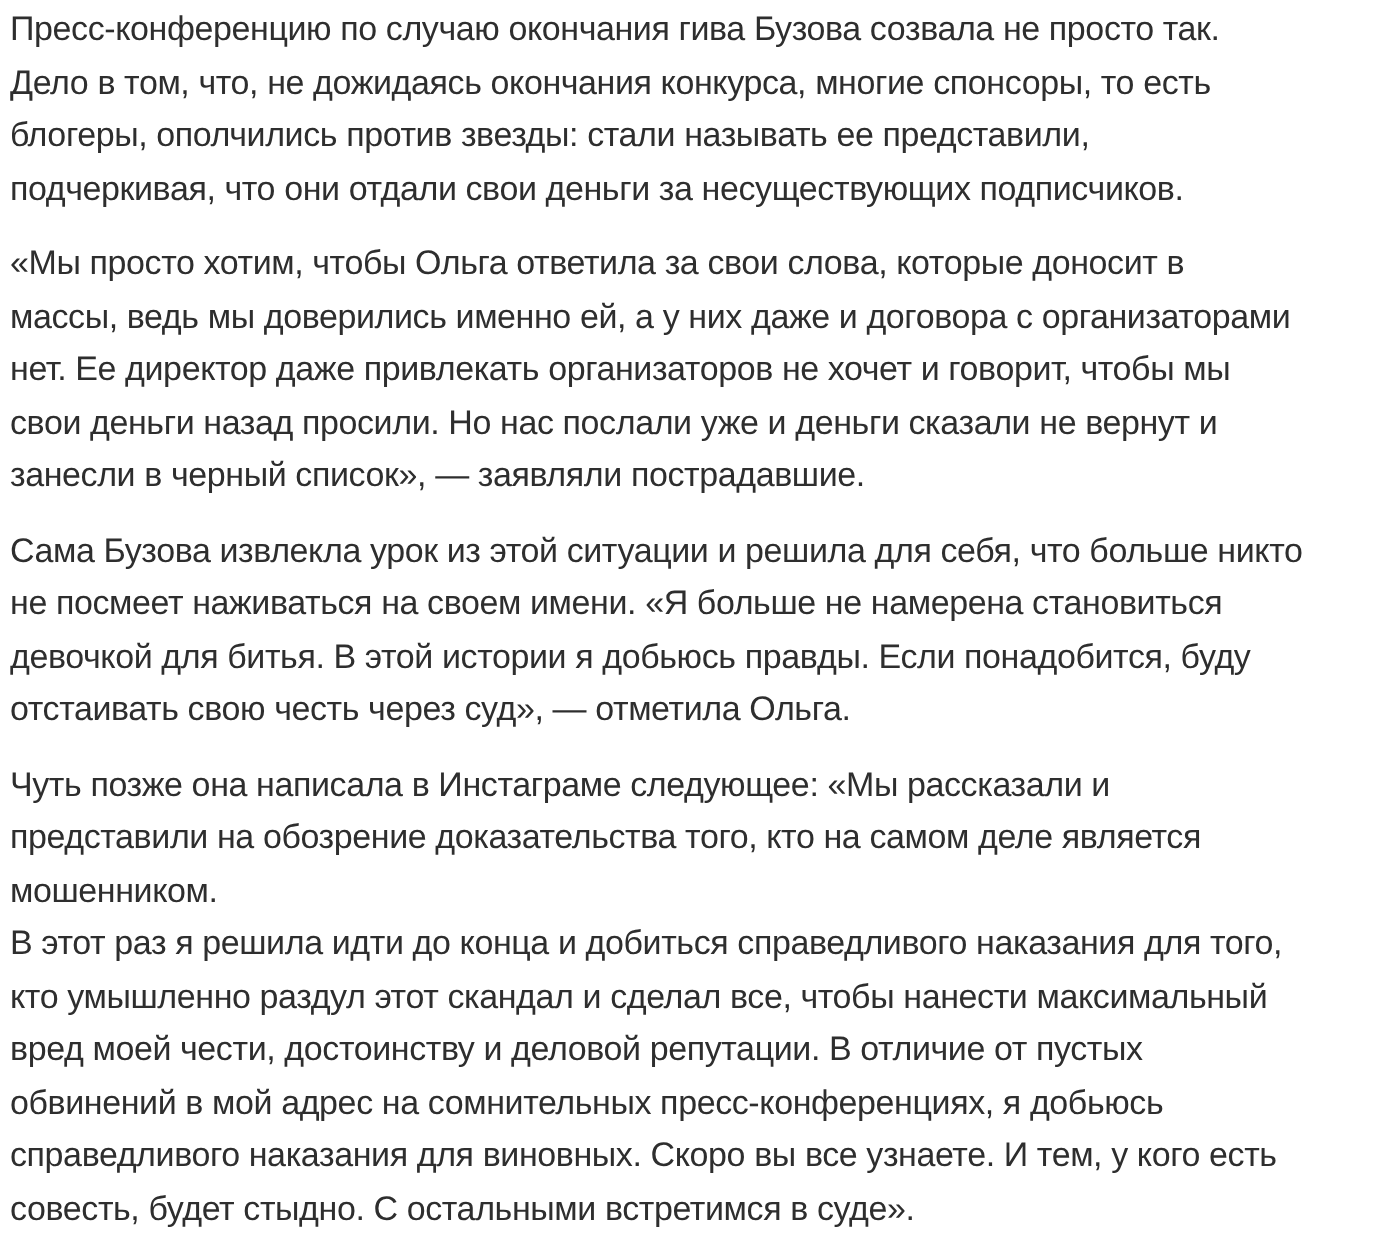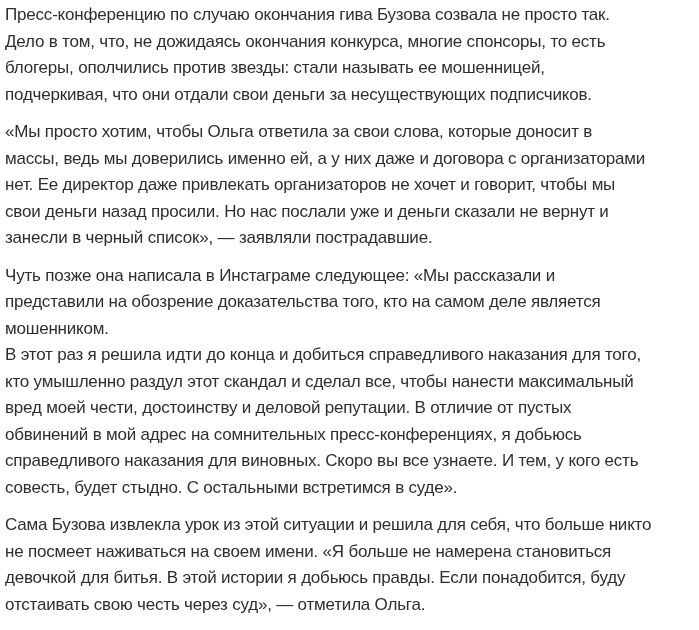--- a/index.html
+++ b/index.html
@@ -27,33 +27,33 @@
     margin: 0 0 11px 0;
     white-space: pre-wrap;
   }
 </style>
 </head>
 <body>
 
 <div class="article">
   <p class="para">Пресс-конференцию по случаю окончания гива Бузова созвала не просто так.
 Дело в том, что, не дожидаясь окончания конкурса, многие спонсоры, то есть
-блогеры, ополчились против звезды: стали называть ее мошенницей,
+блогеры, ополчились против звезды: стали называть ее представили,
 подчеркивая, что они отдали свои деньги за несуществующих подписчиков.</p>
   <p class="para">«Мы просто хотим, чтобы Ольга ответила за свои слова, которые доносит в
 массы, ведь мы доверились именно ей, а у них даже и договора с организаторами
 нет. Ее директор даже привлекать организаторов не хочет и говорит, чтобы мы
 свои деньги назад просили. Но нас послали уже и деньги сказали не вернут и
 занесли в черный список», — заявляли пострадавшие.</p>
+  <p class="para">Сама Бузова извлекла урок из этой ситуации и решила для себя, что больше никто
+не посмеет наживаться на своем имени. «Я больше не намерена становиться
+девочкой для битья. В этой истории я добьюсь правды. Если понадобится, буду
+отстаивать свою честь через суд», — отметила Ольга.</p>
   <p class="para">Чуть позже она написала в Инстаграме следующее: «Мы рассказали и
 представили на обозрение доказательства того, кто на самом деле является
 мошенником.
 В этот раз я решила идти до конца и добиться справедливого наказания для того,
 кто умышленно раздул этот скандал и сделал все, чтобы нанести максимальный
 вред моей чести, достоинству и деловой репутации. В отличие от пустых
 обвинений в мой адрес на сомнительных пресс-конференциях, я добьюсь
 справедливого наказания для виновных. Скоро вы все узнаете. И тем, у кого есть
 совесть, будет стыдно. С остальными встретимся в суде».</p>
-  <p class="para">Сама Бузова извлекла урок из этой ситуации и решила для себя, что больше никто
-не посмеет наживаться на своем имени. «Я больше не намерена становиться
-девочкой для битья. В этой истории я добьюсь правды. Если понадобится, буду
-отстаивать свою честь через суд», — отметила Ольга.</p>
 </div>
 
 </body></html>

